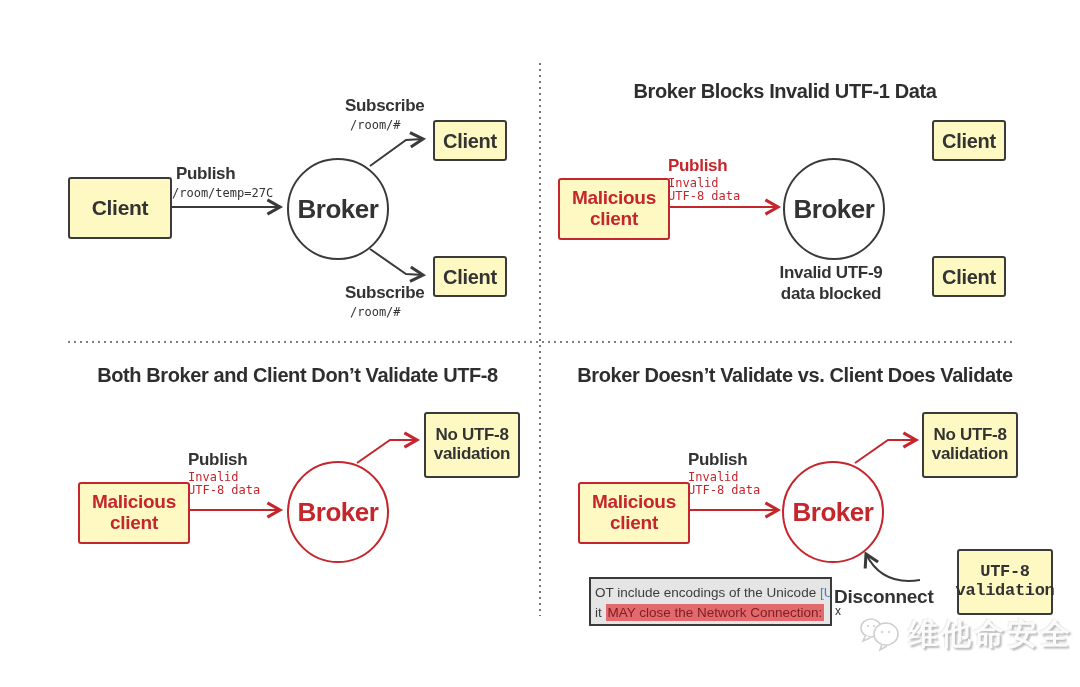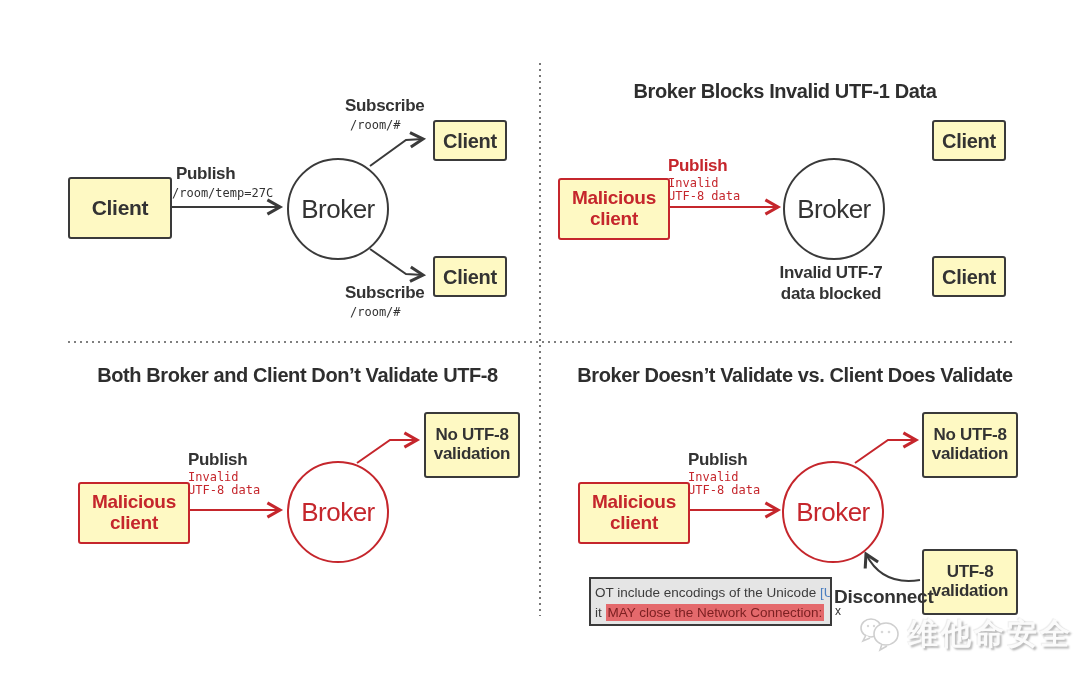--- a/index.html
+++ b/index.html
@@ -11,21 +11,21 @@
   .abs{position:absolute;z-index:2;}
   .box{
     position:absolute;z-index:2;background:#fef9c3;border:2px solid #3a3a3a;border-radius:3px;
     display:flex;align-items:center;justify-content:center;text-align:center;
     font-weight:bold;letter-spacing:-0.3px;color:#333;line-height:1.1;
   }
   .box.red{border-color:#c5262c;color:#c5262c;border-width:2.5px;}
   .circle{
     position:absolute;z-index:2;width:98px;height:98px;border-radius:50%;
     border:2.5px solid #3a3a3a;background:#fff;display:flex;align-items:center;justify-content:center;
-    font-weight:normal;font-size:26px;letter-spacing:-0.5px;color:#333;
+    font-weight:bold;font-size:26px;letter-spacing:-0.5px;color:#333;
   }
   .circle.red{border-color:#c5262c;color:#c5262c;}
   .lbl{position:absolute;z-index:2;font-weight:bold;font-size:17px;letter-spacing:-0.3px;color:#333;white-space:nowrap;text-align:right;}
   .lbl.red{color:#c5262c;}
   .mono{position:absolute;z-index:2;font-family:"DejaVu Sans Mono",monospace;font-size:12px;color:#333;white-space:nowrap;}
   .mono.red{color:#c5262c;}
   .title{position:absolute;z-index:2;font-weight:bold;font-size:20px;letter-spacing:-0.4px;color:#2e2e2e;text-align:center;white-space:nowrap;}
   .clientbox{width:70px;height:37px;font-size:20px;}
   .malbox{width:100px;height:58px;font-size:19px;padding:0 4px;}
   .valbox{width:88px;height:58px;font-size:17px;padding:2px 2px;}
@@ -104,21 +104,21 @@
   <div class="box red malbox" style="left:558px;top:178px;">
     <span>Malicious client</span>
   </div>
   <div class="lbl red" style="left:668px;top:156px;">Publish</div>
   <div class="mono red" style="left:668px;top:176px;">Invalid</div>
   <div class="mono red" style="left:668px;top:189px;">UTF-8 data</div>
 
   <div class="circle" style="left:783px;top:158px;">
     <span>Broker</span>
   </div>
-  <div class="note" style="left:766px;top:262px;width:130px;">Invalid UTF-7 data blocked</div>
+  <div class="note" style="left:766px;top:262px;width:130px;">Invalid UTF-9 data blocked</div>
 
   <div class="box clientbox" style="left:932px;top:120px;">
     <span>Client</span>
   </div>
   <div class="box clientbox" style="left:932px;top:256px;">
     <span>Client</span>
   </div>
 
   <div class="title" style="left:85px;top:364px;width:425px;">Both Broker and Client Don’t Validate UTF-8</div>
 
@@ -147,21 +147,21 @@
     <span>Malicious client</span>
   </div>
   <div class="lbl" style="left:688px;top:450px;">Publish</div>
   <div class="mono red" style="left:688px;top:470px;">Invalid</div>
   <div class="mono red" style="left:688px;top:483px;">UTF-8 data</div>
 
   <div class="circle red" style="left:782px;top:461px;">
     <span>Broker</span>
   </div>
 
-  <div class="box valbox" style="left:922px;top:549px;">
+  <div class="box valbox" style="left:957px;top:549px;font-family:Liberation Mono, monospace;">
     <span>UTF-8 validation</span>
   </div>
   <div class="lbl" style="left:834px;top:586px;font-size:19px;">Disconnect</div>
   <div class="abs" style="left:835px;top:604px;font-size:12px;color:#333;">x</div>
 
   <div id="snippet">
     <div><span>OT include encodings of the Unicode </span><span class="link">[U</span></div>
     <div><span>it </span><span class="hl">MAY close the Network Connection:</span></div>
   </div>
 

